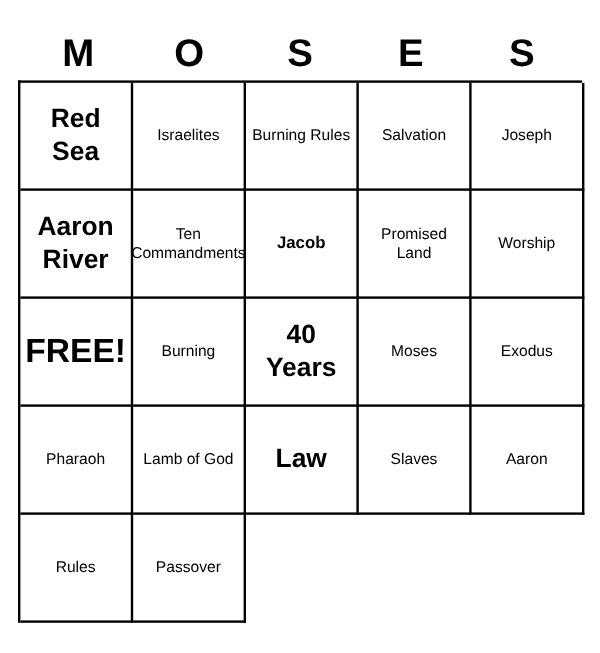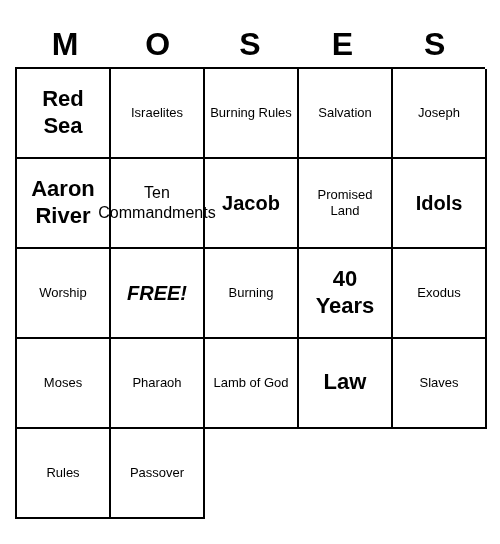--- a/index.html
+++ b/index.html
@@ -63,36 +63,35 @@
       font-family: Arial, sans-serif;
       line-height: 1.2;
     }
 
     .large {
       font-size: 22px;
       font-weight: bold;
     }
 
     .medium {
-      font-size: 20px;
+      font-size: 14px;
       font-weight: bold;
     }
 
     .small {
       font-size: 13px;
     }
 
     .xsmall {
-      font-size: 16px;
+      font-size: 13px;
     }
 
     .free {
-      font-size: 20px;
+      font-size: 28px;
       font-weight: bold;
-      font-style: italic;
     }
   </style>
 </head>
 <body>
 
 <div class="bingo-container">
   <div class="header-row">
   <div class="header-cell">M</div>
       <div class="header-cell">O</div>
       <div class="header-cell">S</div>
@@ -121,52 +120,52 @@
       <div class="cell">
         <span class="cell-text xsmall">Ten Commandments</span>
       </div>
       <div class="cell">
         <span class="cell-text medium">Jacob</span>
       </div>
       <div class="cell">
         <span class="cell-text small">Promised Land</span>
       </div>
       <div class="cell">
-        <span class="cell-text medium">Idols</span>
-      </div>
-      <div class="cell">
         <span class="cell-text small">Worship</span>
       </div>
       <div class="cell">
         <span class="cell-text free">FREE!</span>
       </div>
       <div class="cell">
         <span class="cell-text small">Burning</span>
       </div>
       <div class="cell">
         <span class="cell-text large">40 Years</span>
       </div>
       <div class="cell">
-        <span class="cell-text small">Exodus</span>
+        <span class="cell-text small">Moses</span>
       </div>
       <div class="cell">
-        <span class="cell-text small">Moses</span>
+        <span class="cell-text small">Exodus</span>
       </div>
       <div class="cell">
         <span class="cell-text small">Pharaoh</span>
       </div>
       <div class="cell">
         <span class="cell-text small">Lamb of God</span>
       </div>
       <div class="cell">
         <span class="cell-text large">Law</span>
       </div>
       <div class="cell">
         <span class="cell-text small">Slaves</span>
       </div>
       <div class="cell">
+        <span class="cell-text small">Aaron</span>
+      </div>
+      <div class="cell">
         <span class="cell-text small">Rules</span>
       </div>
       <div class="cell">
         <span class="cell-text small">Passover</span>
       </div>
     </div>
 </div>
 
 </body></html>

